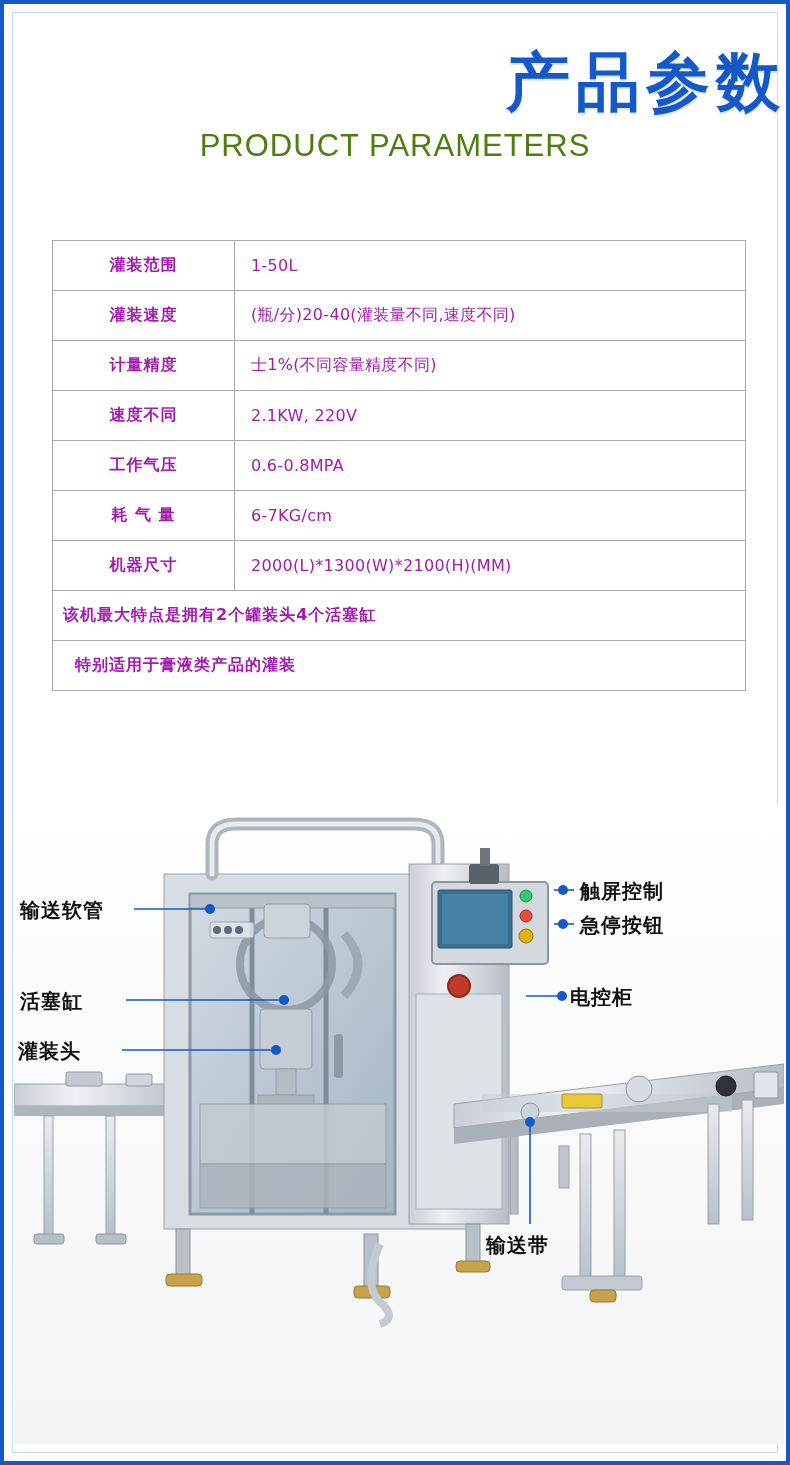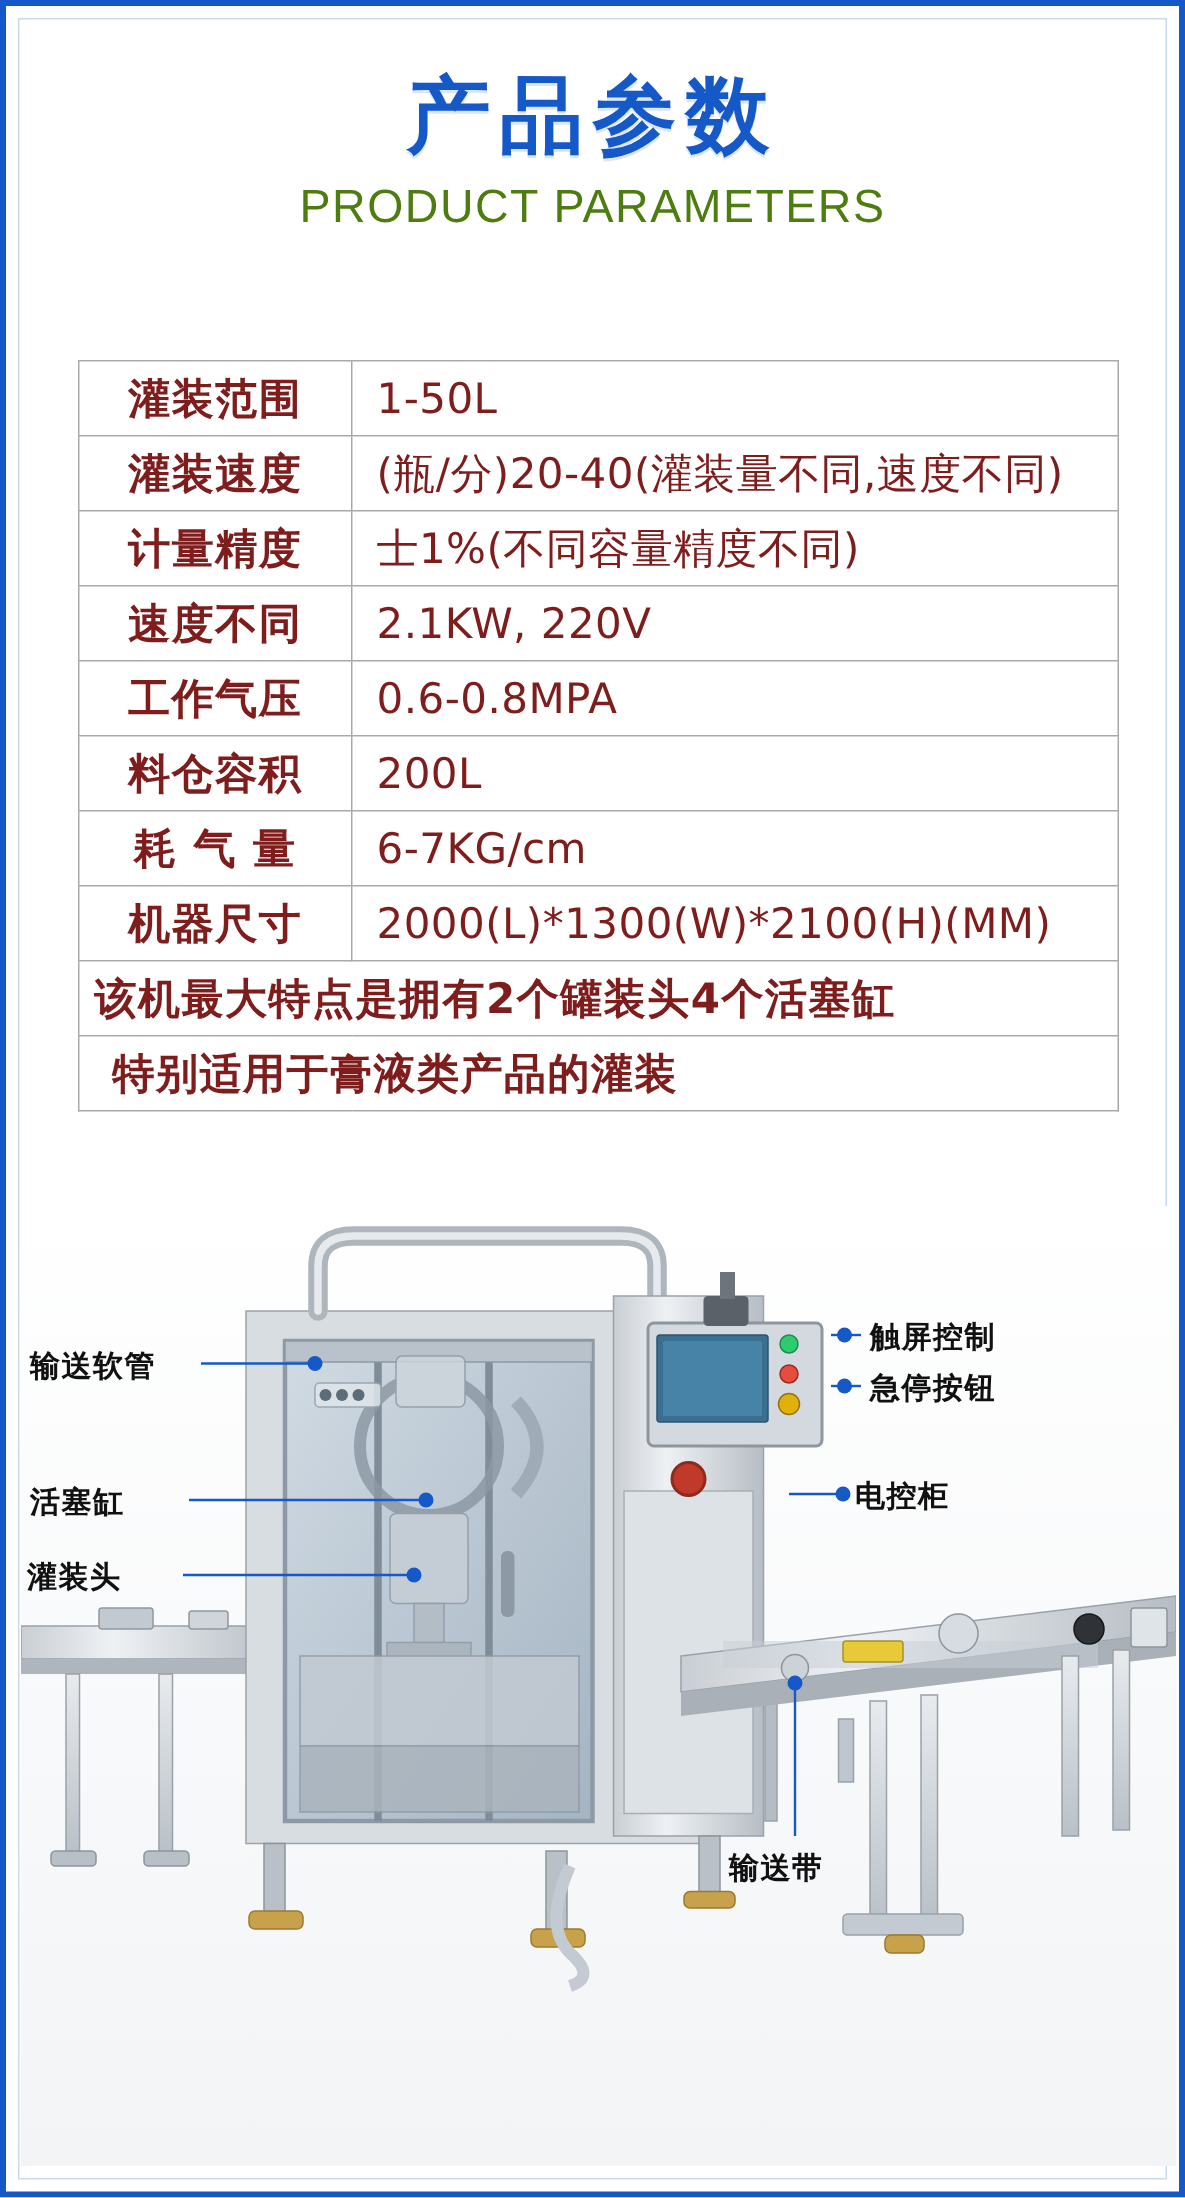--- a/index.html
+++ b/index.html
@@ -32,26 +32,27 @@
   
   .title-zone {
     position: absolute;
     top: 45px;
     left: 0;
     width: 100%;
     text-align: center;
   }
   .title-cn {
     font-family: "DejaVu Sans", "Liberation Sans", sans-serif;
-    font-size: 56px;
+    font-size: 64px;
     font-weight: bold;
     letter-spacing: 6px;
     color: #1558c8;
     line-height: 1.05;
     text-shadow: 0 2px 0 rgba(21,88,200,0.15);
+    text-align: right;
   }
   .title-en {
     margin-top: 12px;
     font-size: 31px;
     letter-spacing: 1px;
     color: #4d7c0f;
     font-weight: 400;
   }
 
   
@@ -59,22 +60,22 @@
     position: absolute;
     top: 236px;
     left: 48px;
     width: 694px;
     border-collapse: collapse;
     table-layout: fixed;
   }
   .spec-table td {
     border: 1px solid #a9a9a9;
     height: 50px;
-    font-size: 28px;
-    color: #7f1d1d;
+    font-size: 16px;
+    color: #a21caf;
     padding: 0 10px;
     box-sizing: border-box;
     margin-left: 27px;
   }
   .spec-table td.label {
     width: 182px;
     text-align: center;
     font-weight: bold;
     letter-spacing: 1px;
     font-family: "DejaVu Sans", "Liberation Sans", sans-serif;
@@ -142,24 +143,20 @@
         <td class="label">计量精度</td>
         <td class="value">士1%(不同容量精度不同)</td>
       </tr>
       <tr>
         <td class="label">速度不同</td>
         <td class="value">2.1KW, 220V</td>
       </tr>
       <tr>
         <td class="label">工作气压</td>
         <td class="value">0.6-0.8MPA</td>
-      </tr>
-      <tr>
-        <td class="label">料仓容积</td>
-        <td class="value">200L</td>
       </tr>
       <tr>
         <td class="label">耗 气 量</td>
         <td class="value">6-7KG/cm</td>
       </tr>
       <tr>
         <td class="label">机器尺寸</td>
         <td class="value">2000(L)*1300(W)*2100(H)(MM)</td>
       </tr>
       <tr>

